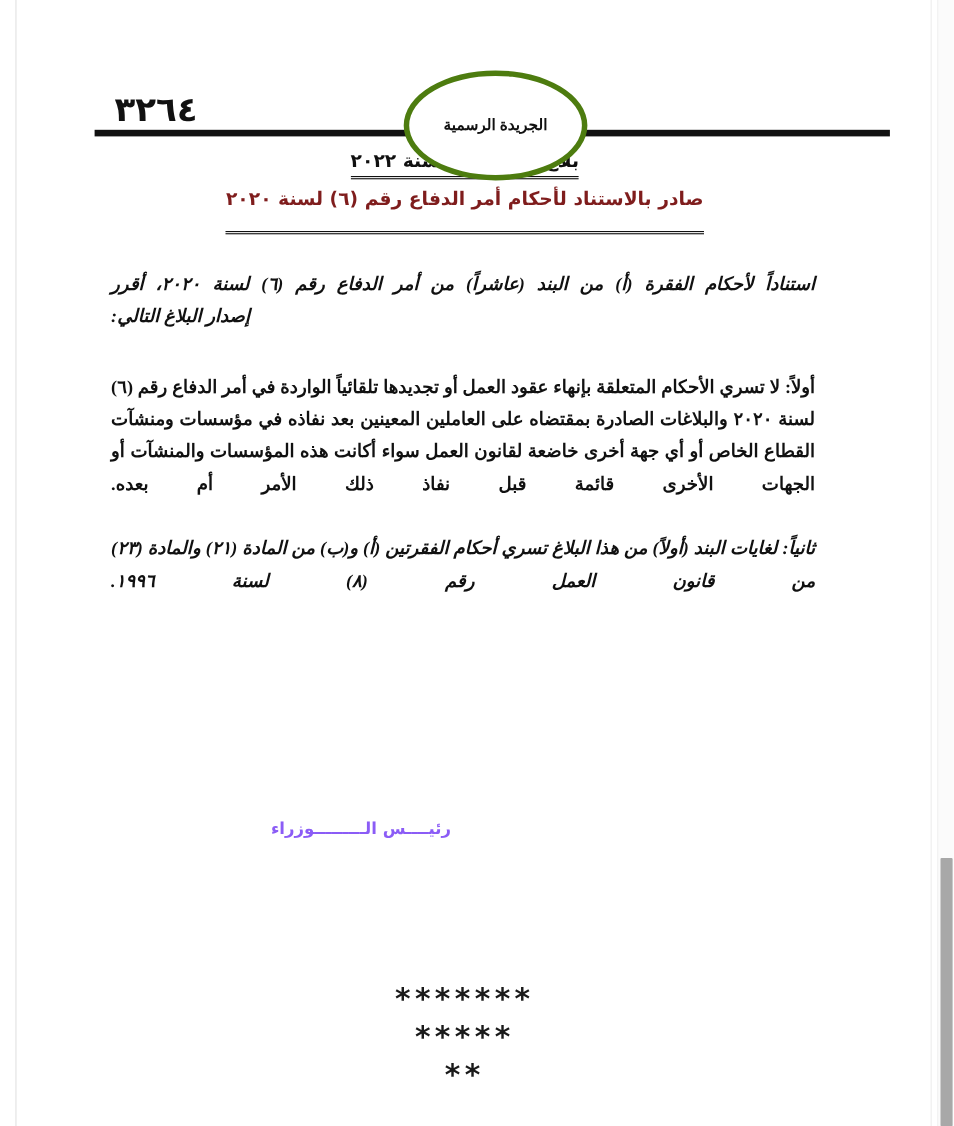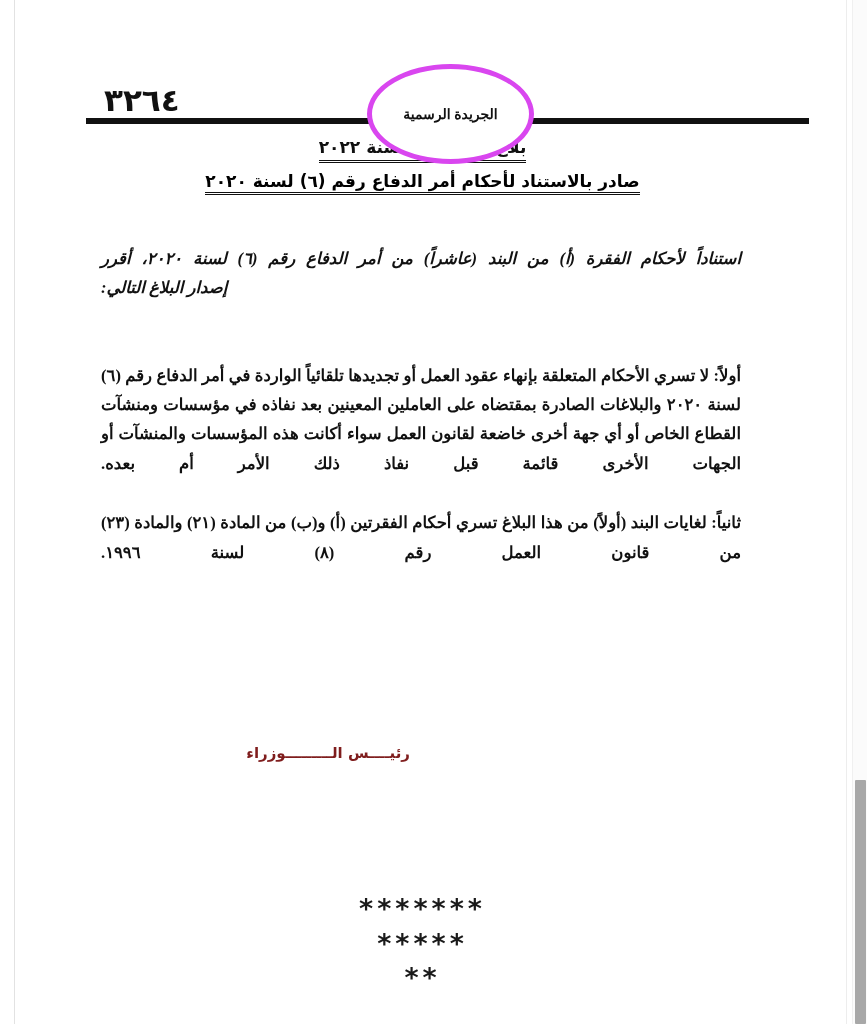--- a/index.html
+++ b/index.html
@@ -63,21 +63,21 @@
     letter-spacing: 1px;
     color: #111;
     direction: rtl;
   }
   .emblem {
     position: absolute;
     top: 34px;
     left: 367px;
     width: 157px;
     height: 90px;
-    border: 5px solid #d946ef;
+    border: 5px solid #4d7c0f;
     border-radius: 50%;
     background: #ffffff;
     display: flex;
     align-items: center;
     justify-content: center;
     z-index: 3;
   }
   .emblem-text {
     font-family: "Liberation Serif", serif;
     font-size: 14px;
@@ -105,24 +105,24 @@
     line-height: 1.35;
     letter-spacing: -0.2px;
   }
   .doc-subtitle-wrap {
     margin-top: 8px;
   }
   .doc-subtitle {
     font-family: "DejaVu Sans", sans-serif;
     font-size: 17px;
     font-weight: 700;
-    color: #000000;
+    color: #7f1d1d;
     display: inline-block;
     border-bottom: 3px double #101010;
-    padding-bottom: 1px;
+    padding-bottom: 19px;
     letter-spacing: -0.2px;
   }
 
   
   .body-area {
     position: absolute;
     top: 244px;
     right: 104px;
     width: 640px;
     text-align: justify;
@@ -139,22 +139,22 @@
   }
   .preamble {
     margin: 0;
     font-style: italic;
   }
   .preamble .line2 {
     display: block;
     text-align: center;
     text-align-last: left;
   }
-  .clause-one { margin-top: 58px; }
-  .clause-two { margin-top: 30px; }
+  .clause-one { margin-top: 34px; }
+  .clause-two { margin-top: 30px; font-style: italic; }
   .clause-three {
     margin-top: 26px;
     text-align: center;
     text-align-last: center;
   }
 
   .date-line {
     position: absolute;
     top: 612px;
     left: 0;
@@ -174,21 +174,21 @@
     left: 110px;
     width: 300px;
     text-align: right;
     direction: rtl;
   }
   .sig-role,
   .sig-name {
     font-family: "DejaVu Sans", sans-serif;
     font-size: 15px;
     font-weight: 700;
-    color: #7f1d1d;
+    color: #8b5cf6;
     white-space: nowrap;
     letter-spacing: -0.3px;
   }
   .sig-name { margin-top: 9px; }
 
   
   .asterisks {
     position: absolute;
     top: 892px;
     left: 0;

